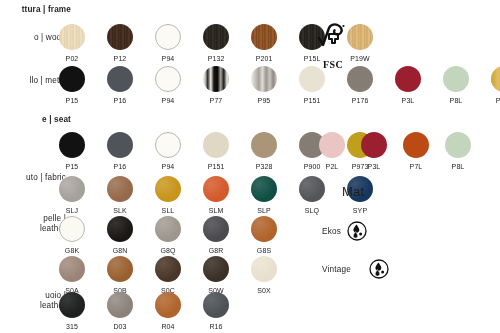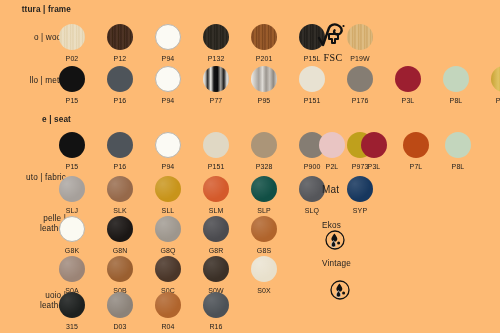--- a/index.html
+++ b/index.html
@@ -11,21 +11,21 @@
     height: 333px;
     background: #efeeec;
     font-family: "Liberation Sans", sans-serif;
     overflow: hidden;
     position: relative;
   }
   #stage {
     position: relative;
     width: 500px;
     height: 333px;
-    background: #fdba74;
+    background: #ffffff;
   }
   .row-label {
     position: absolute;
     font-size: 8.2px;
     line-height: 10.5px;
     color: #1e1e1e;
     letter-spacing: 0.15px;
     white-space: nowrap;
     text-align: right;
   }
@@ -52,46 +52,46 @@
     display: block;
     font-size: 7px;
     line-height: 9px;
     color: #1c1c1c;
     margin-top: 3.5px;
     letter-spacing: 0.1px;
     white-space: nowrap;
   }
   .plain-label {
     position: absolute;
-    font-size: 10px;
+    font-size: 13px;
     color: #1e1e1e;
     letter-spacing: 0.2px;
     white-space: nowrap;
+    margin-left: 20px;
   }
   .fsc-mark {
     position: absolute;
     width: 40px;
     text-align: center;
   }
   .fsc-mark svg { display: block; margin: 0 auto; }
   .fsc-text {
     display: block;
     font-family: "Liberation Serif", serif;
-    font-weight: normal;
+    font-weight: bold;
     font-size: 10px;
     line-height: 10px;
     letter-spacing: 0.4px;
     color: #111;
-    margin-top: 4px;
+    margin-top: 11px;
   }
   .care-item {
     position: absolute;
     display: flex;
     align-items: center;
-    flex-direction: column;
   }
   .care-name {
     font-size: 8.2px;
     color: #1e1e1e;
     letter-spacing: 0.2px;
     margin-right: 6px;
     white-space: nowrap;
   }
   .drop-icon { display: block; }
 </style>

